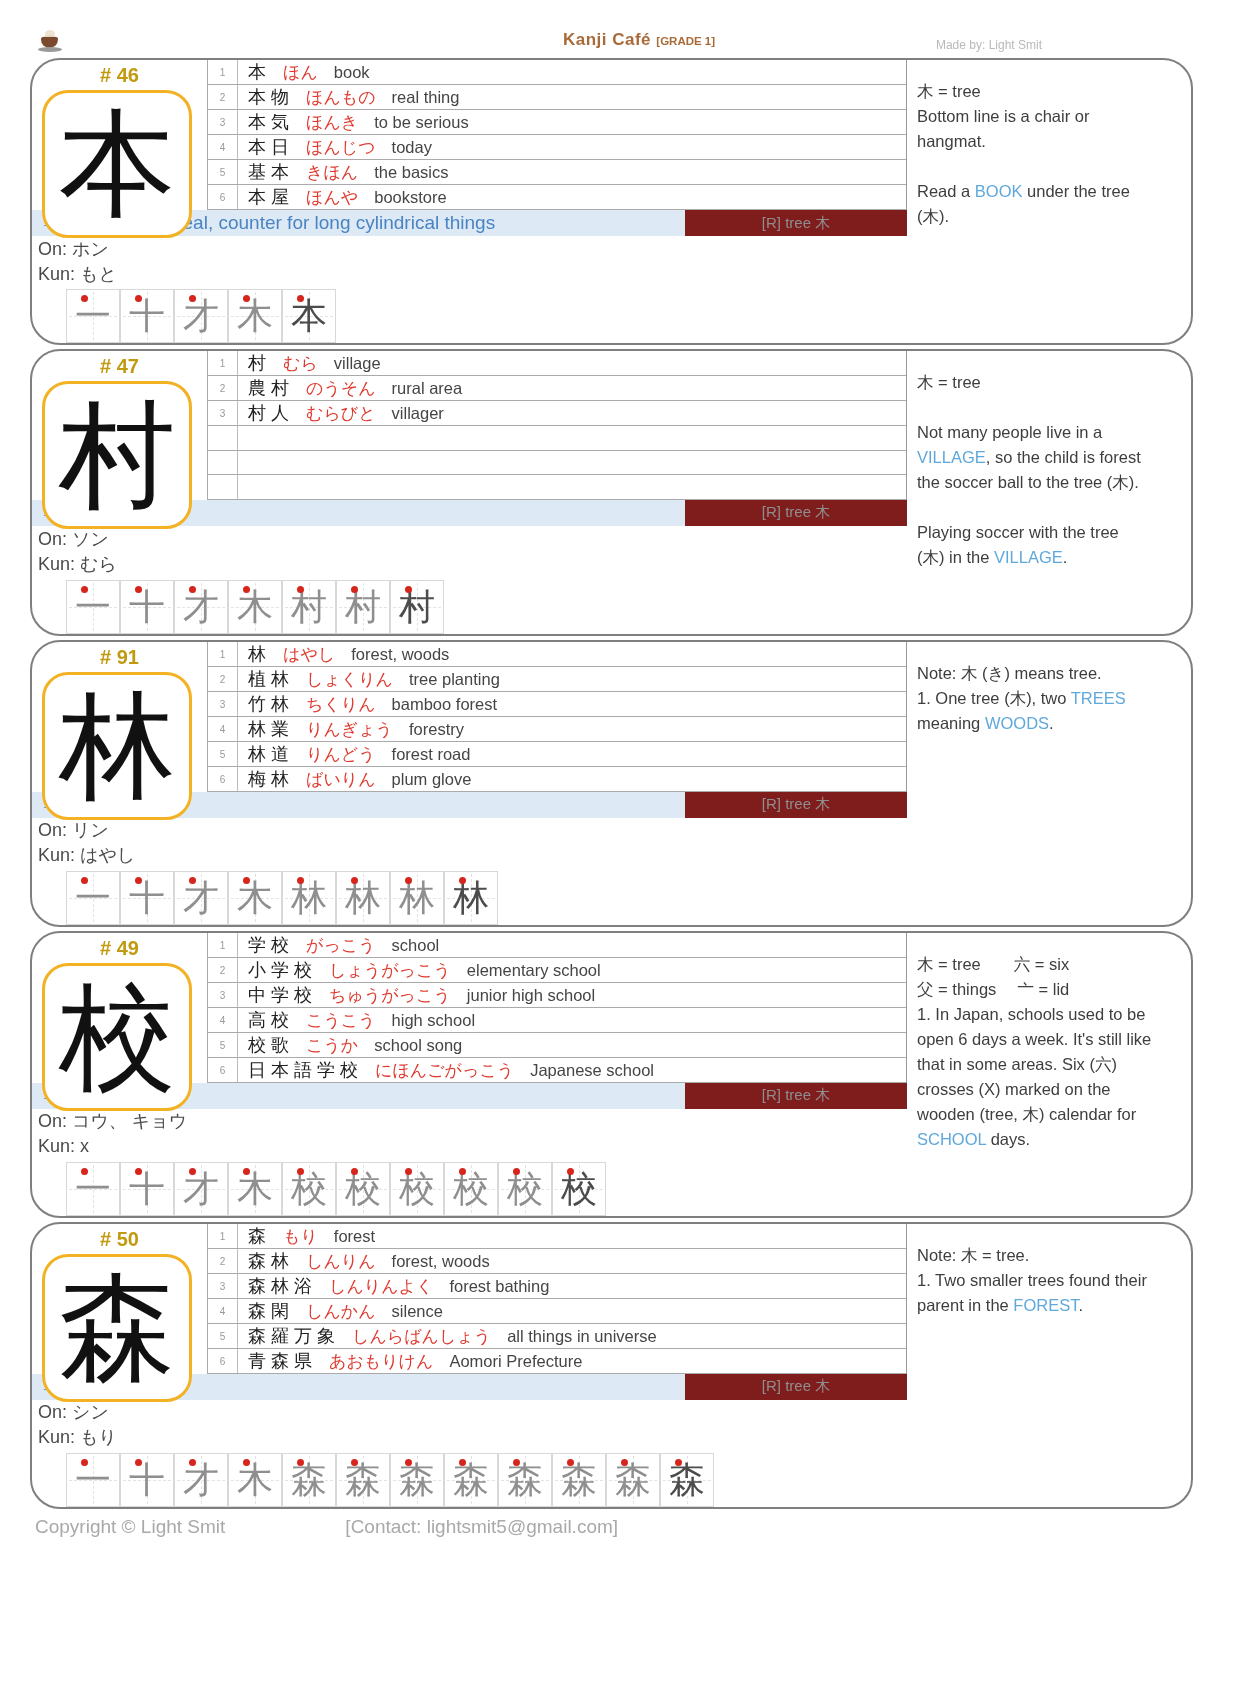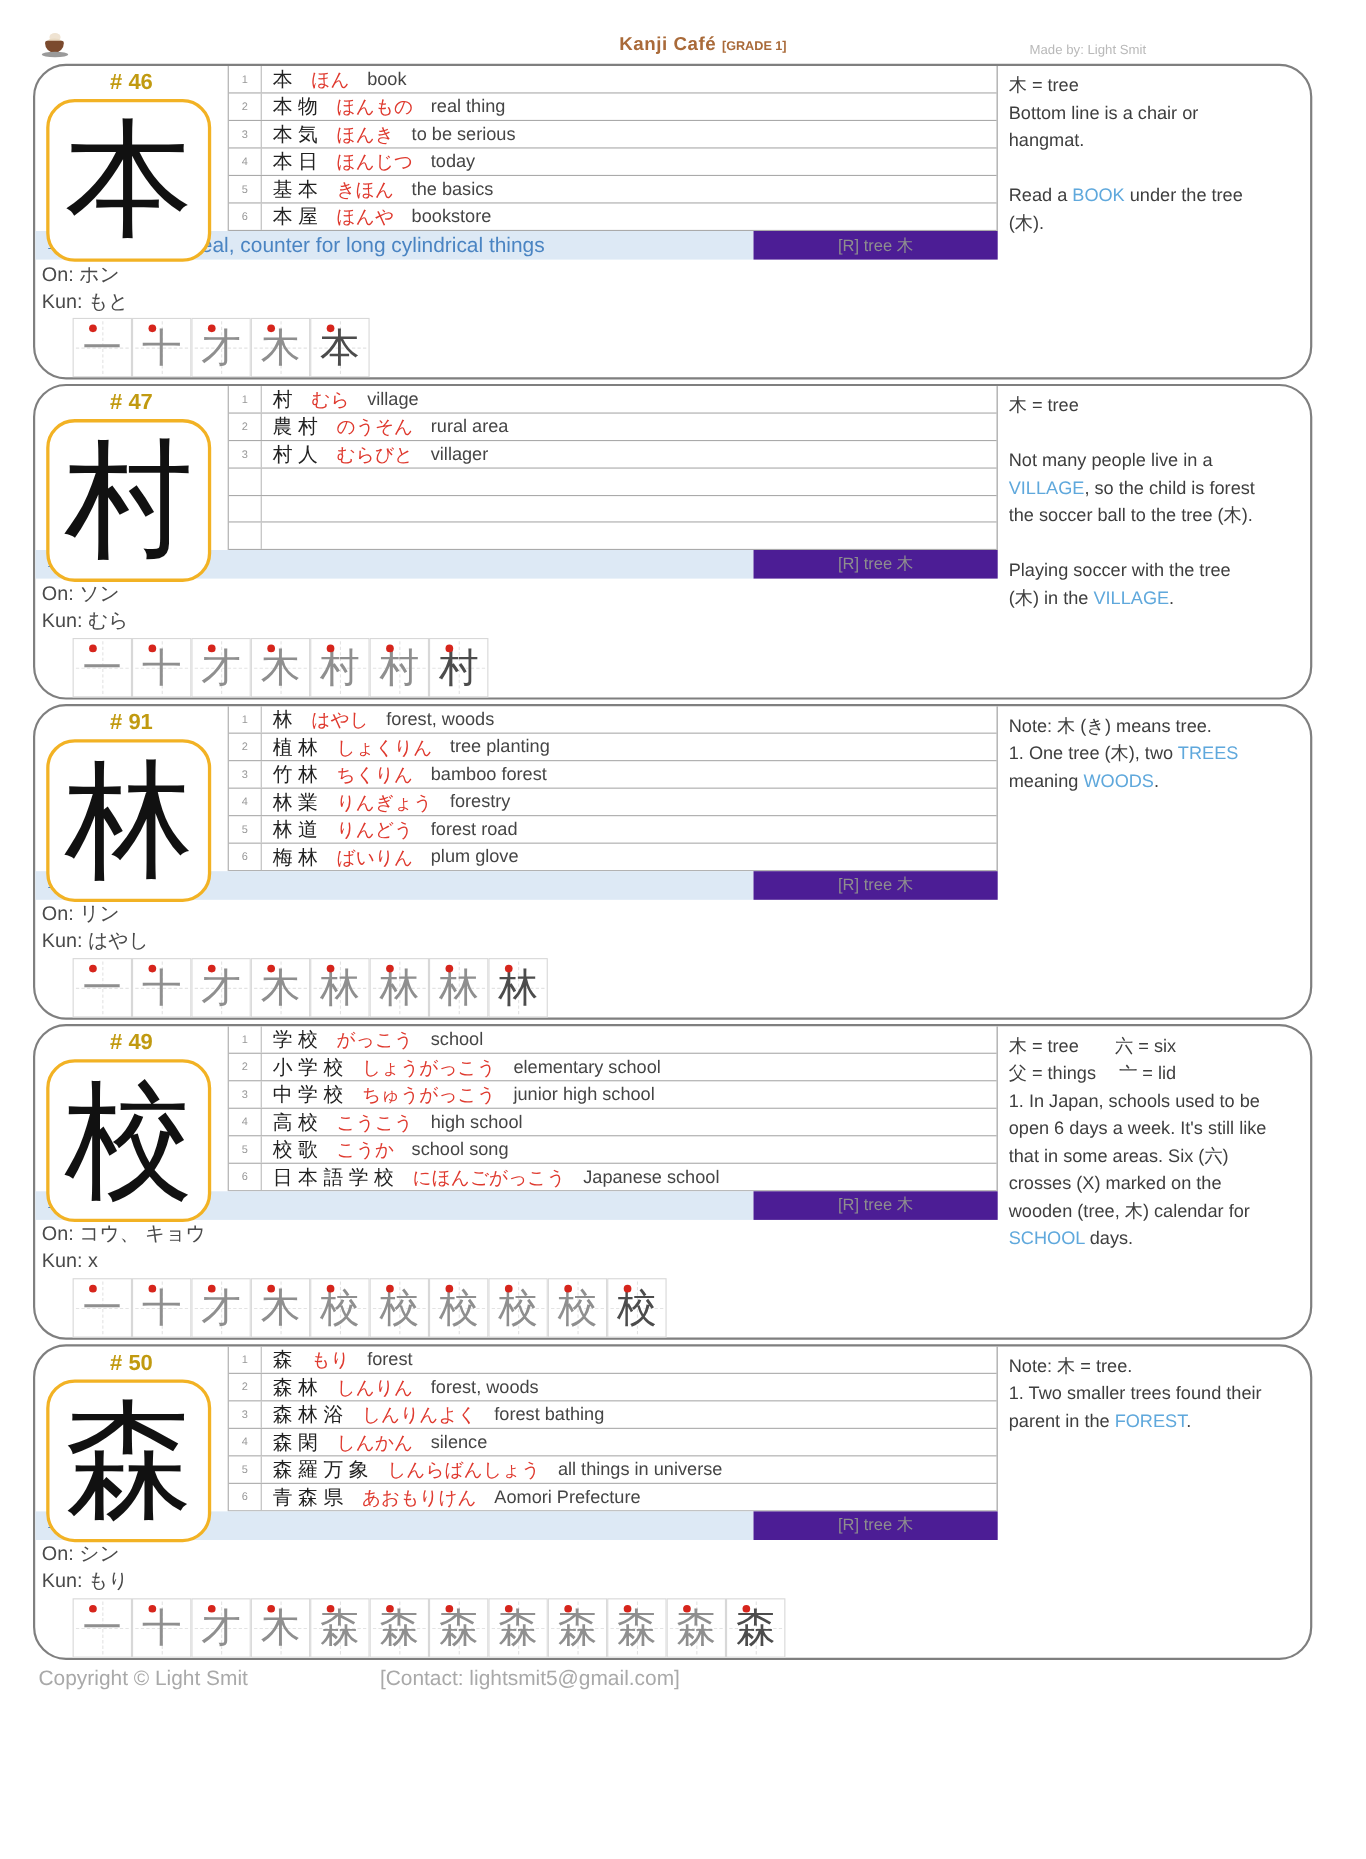--- a/index.html
+++ b/index.html
@@ -56,40 +56,40 @@
     justify-content:center; font-size:10px; color:#999;
     border-right:1px solid #bbb; }
   .vword { margin-left:10px; font-size:18px; color:#222; letter-spacing:5px;
     white-space:nowrap; }
   .vread { margin-left:12px; font-size:17px; color:#df392e; white-space:nowrap; }
   .vmean { margin-left:16px; font-size:16.5px; color:#454545; white-space:nowrap; }
   
   .meaning-row { height:27px; display:flex; }
   .meaning { flex:1; background:#dde9f5; display:flex; align-items:center;
     padding-left:8px; color:#4a84c2; font-size:19px; }
-  .radical { width:222px; background:#4c1d95; display:flex; align-items:center;
+  .radical { width:222px; background:#7f1d1d; display:flex; align-items:center;
     justify-content:center; color:#8e8e8e; font-size:15px; }
   
   .on-line, .kun-line { height:26px; padding-left:6px; font-size:18px;
     color:#4a4a4a; display:flex; align-items:center; }
   
   .strokes { display:flex; margin:3px 0 0 34px; }
   .sbox { width:54px; height:54px; border:1px solid #d8d8d8; background:#fff;
     position:relative; display:flex; align-items:center; justify-content:center; }
   .sbox::before { content:""; position:absolute; left:2px; right:2px; top:50%;
     border-top:1px dashed #e3e3e3; }
   .sbox::after { content:""; position:absolute; top:2px; bottom:2px; left:50%;
     border-left:1px dashed #e3e3e3; }
   .sglyph { font-family:"DejaVu Serif","Liberation Serif",serif; font-size:36px;
     color:#8f8f8f; z-index:1; }
   .sbox.final .sglyph { color:#4c4c4c; }
   .sdot { position:absolute; top:5px; left:50%; margin-left:-12px; width:7px;
     height:7px; border-radius:50%; background:#d6251c; z-index:2; }
   
-  .notes { flex:1; padding:6px 8px 0 10px; }
+  .notes { flex:1; padding:19px 8px 0 10px; }
   .note-line { font-size:16.5px; line-height:25px; color:#3e3e3e;
     white-space:nowrap; }
   .note-line .blue { color:#5fa8dc; }
   .note-line.empty { height:25px; }
   
   .ftr { position:absolute; left:35px; top:1516px; display:flex; gap:120px;
     color:#a9a9a9; font-size:19px; }
 </style>
 </head>
 <body>

